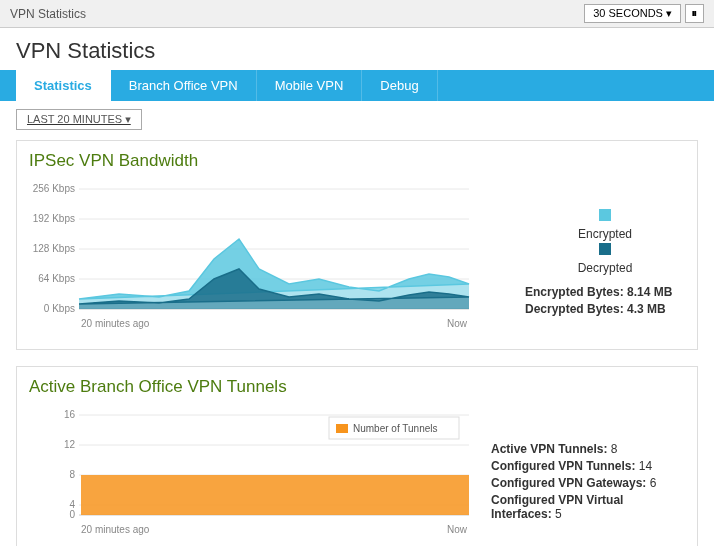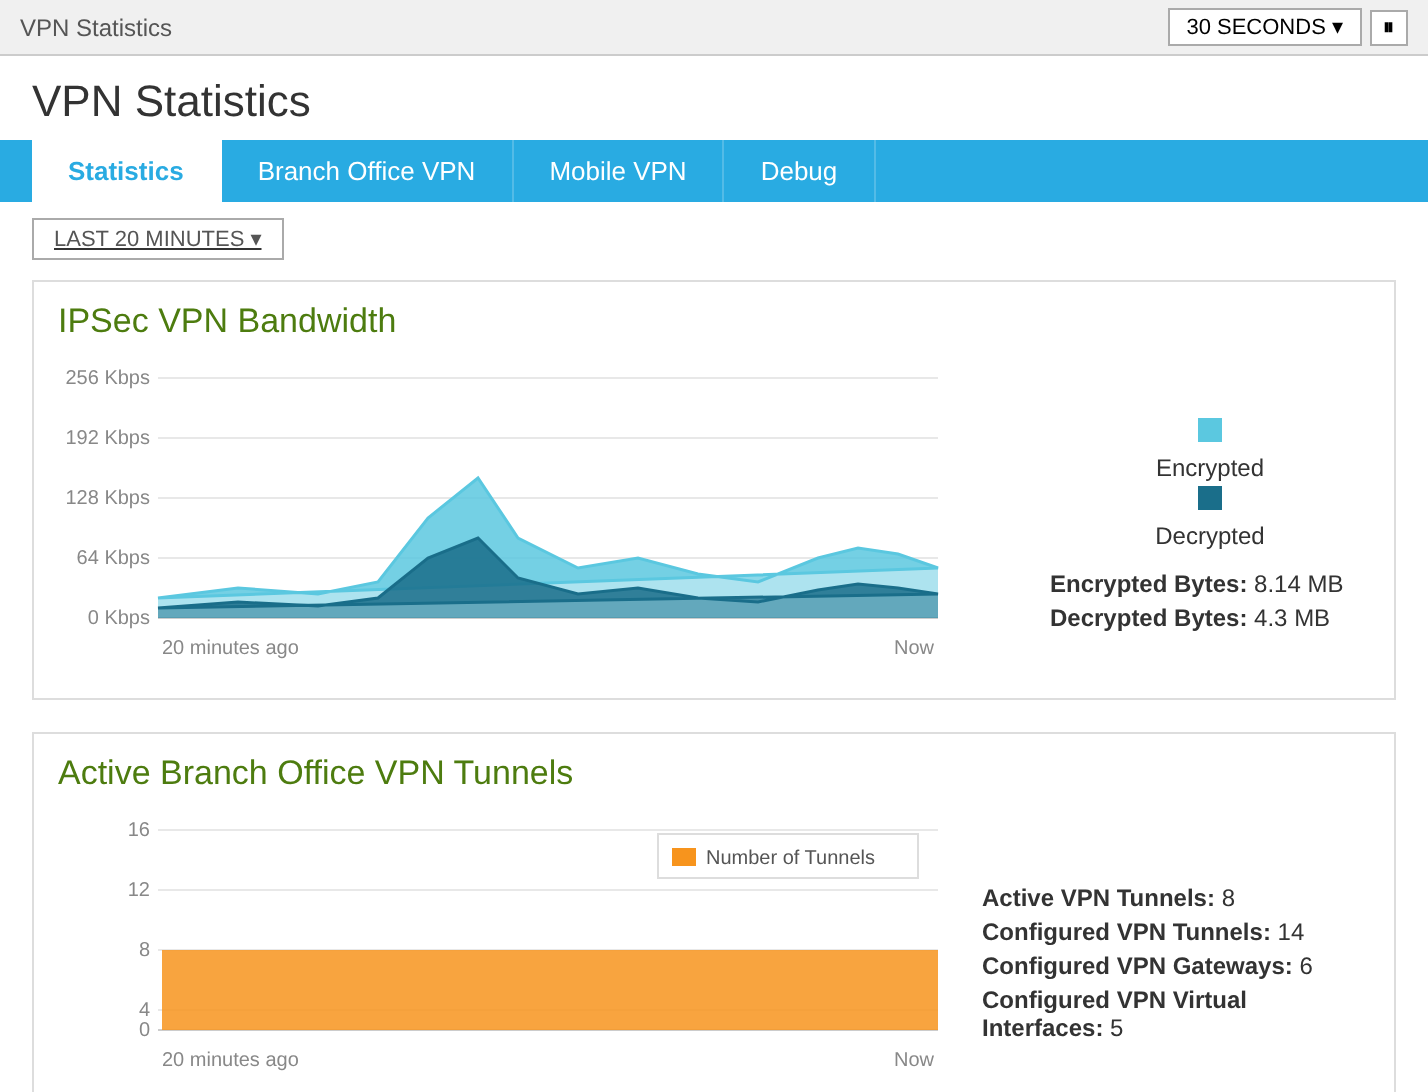--- a/index.html
+++ b/index.html
@@ -240,21 +240,21 @@
       </div>
       <div class="chart-legend-stats">
         <div class="legend-item">
           <span class="legend-color" style="background:#5bc8e0;"></span>
           <span>Encrypted</span>
         </div>
         <div class="legend-item">
           <span class="legend-color" style="background:#1a6e8a;"></span>
           <span>Decrypted</span>
         </div>
-        <div style="margin-top:10px;">
+        <div style="margin-top:10px;font-weight:bold;">
           <div class="stat-line">
             <strong>Encrypted Bytes:</strong>
             <span>8.14 MB</span>
           </div>
           <div class="stat-line">
             <strong>Decrypted Bytes:</strong>
             <span>4.3 MB</span>
           </div>
         </div>
       </div>

